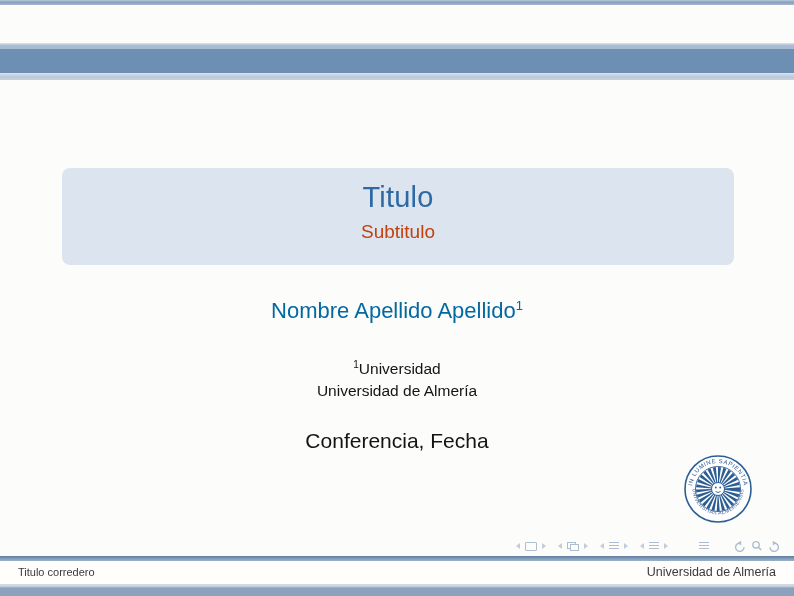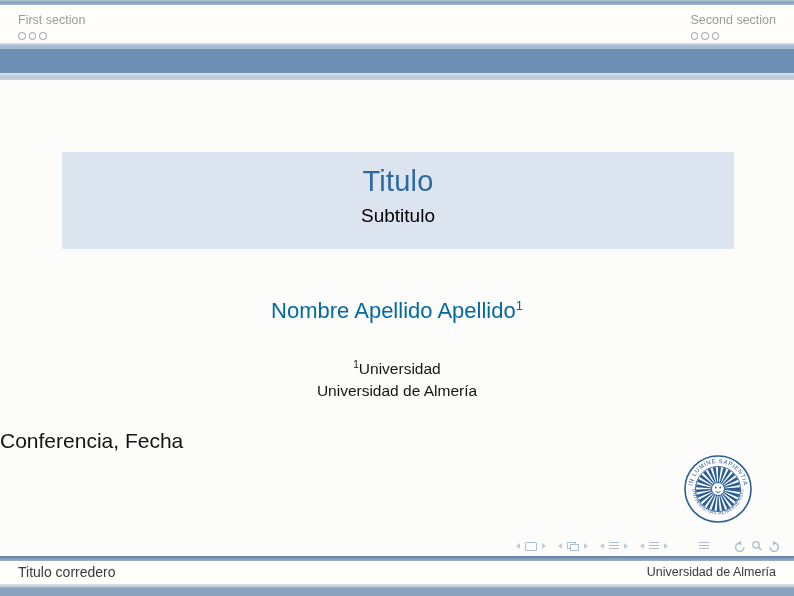--- a/index.html
+++ b/index.html
@@ -16,32 +16,32 @@
   .section-col.right{right:18px;}
   .section-label{font-size:12.5px;color:#9b9b9b;line-height:1.2;}
   .dots{display:flex;gap:3px;margin-top:4px;}
   .dot{width:5.5px;height:5.5px;border:1.2px solid #939ca9;border-radius:50%;background:transparent;}
   .bar-a{position:absolute;top:43px;left:0;right:0;height:6px;
     background:linear-gradient(180deg,#dde4ed 0%,#a7bbd2 45%,#a7bbd2 100%);}
   .bar-b{position:absolute;top:49px;left:0;right:0;height:24px;background:#6d8fb3;}
   .bar-c{position:absolute;top:73px;left:0;right:0;height:7px;
     background:linear-gradient(180deg,#dce3ec 0%,#b9c8da 55%,#c6d2e0 100%);}
   
-  .titleblock{position:absolute;left:62px;top:152px;width:672px;height:97px;
-    background:#dce4ef;text-align:center;}
+  .titleblock{position:absolute;left:62px;top:168px;width:672px;height:97px;
+    background:#dce4ef;text-align:center;border-radius:8px;}
   .main-title{margin-top:13px;font-size:29px;color:#2d6aa3;letter-spacing:0.2px;}
-  .sub-title{margin-top:7px;font-size:19px;color:#000000;}
+  .sub-title{margin-top:7px;font-size:19px;color:#c2410c;}
   
   .author{position:absolute;left:0;right:0;top:298px;text-align:center;
     font-size:22px;color:#0369a1;}
   .author sup{font-size:13px;}
   .institute{position:absolute;left:0;right:0;top:358px;text-align:center;
     font-size:15.5px;line-height:1.38;color:#141414;}
   .institute sup{font-size:10px;}
-  .conf-date{position:absolute;left:0;right:0;top:429px;
+  .conf-date{position:absolute;left:0;right:0;top:429px;text-align:center;
     font-size:21px;color:#141414;}
   
   .seal{position:absolute;left:684px;top:455px;width:68px;height:68px;}
   
   .navsyms{position:absolute;top:539px;right:14px;height:14px;display:flex;
     align-items:center;gap:5px;}
   .nt{width:0;height:0;display:inline-block;}
   .nt.l{border-top:3.5px solid transparent;border-bottom:3.5px solid transparent;
     border-right:4.5px solid #c2cdda;}
   .nt.r{border-top:3.5px solid transparent;border-bottom:3.5px solid transparent;
@@ -57,50 +57,32 @@
   .lines-ic{position:relative;width:10px;height:8px;}
   .lines-ic::before{content:"";position:absolute;top:0;left:0;width:10px;height:1.3px;
     background:#aebdcf;box-shadow:0 3px 0 #aebdcf,0 6px 0 #aebdcf;}
   .standalone{margin-left:26px;}
   .endgrp{margin-left:20px;}
   .nav-svg{display:block;}
   
   .footer-top-bar{position:absolute;top:556px;left:0;right:0;height:5px;
     background:linear-gradient(180deg,#5f7da0 0%,#87a0bd 60%,#9db1c8 100%);}
   .footer{position:absolute;top:561px;left:0;right:0;height:23px;background:#fffefb;}
-  .footer-left{position:absolute;left:18px;top:0;line-height:23px;font-size:14px;color:#3a3a3a;}
+  .footer-left{position:absolute;left:18px;top:0;line-height:23px;font-size:11px;color:#3a3a3a;}
   .footer-right{position:absolute;right:18px;top:0;line-height:23px;font-size:12.5px;color:#3a3a3a;}
   .footer-bottom-bar{position:absolute;top:584px;left:0;right:0;height:12px;
     background:linear-gradient(180deg,#cfd9e5 0%,#cfd9e5 16%,#8ba2bd 34%,#8ba2bd 100%);}
 </style>
 </head>
 <body>
 
 <div class="slide">
 
   <div class="top-edge-bar"></div>
 
-  <div class="headnav">
-    <div class="section-col left">
-      <div class="section-label">First section</div>
-      <div class="dots">
-        <span class="dot"></span>
-        <span class="dot"></span>
-        <span class="dot"></span>
-      </div>
-    </div>
-    <div class="section-col right">
-      <div class="section-label">Second section</div>
-      <div class="dots">
-        <span class="dot"></span>
-        <span class="dot"></span>
-        <span class="dot"></span>
-      </div>
-    </div>
-  </div>
 
   <div class="bar-a"></div>
   <div class="bar-b"></div>
   <div class="bar-c"></div>
 
   <div class="titleblock">
     <div class="main-title">Titulo</div>
     <div class="sub-title">Subtitulo</div>
   </div>
 

